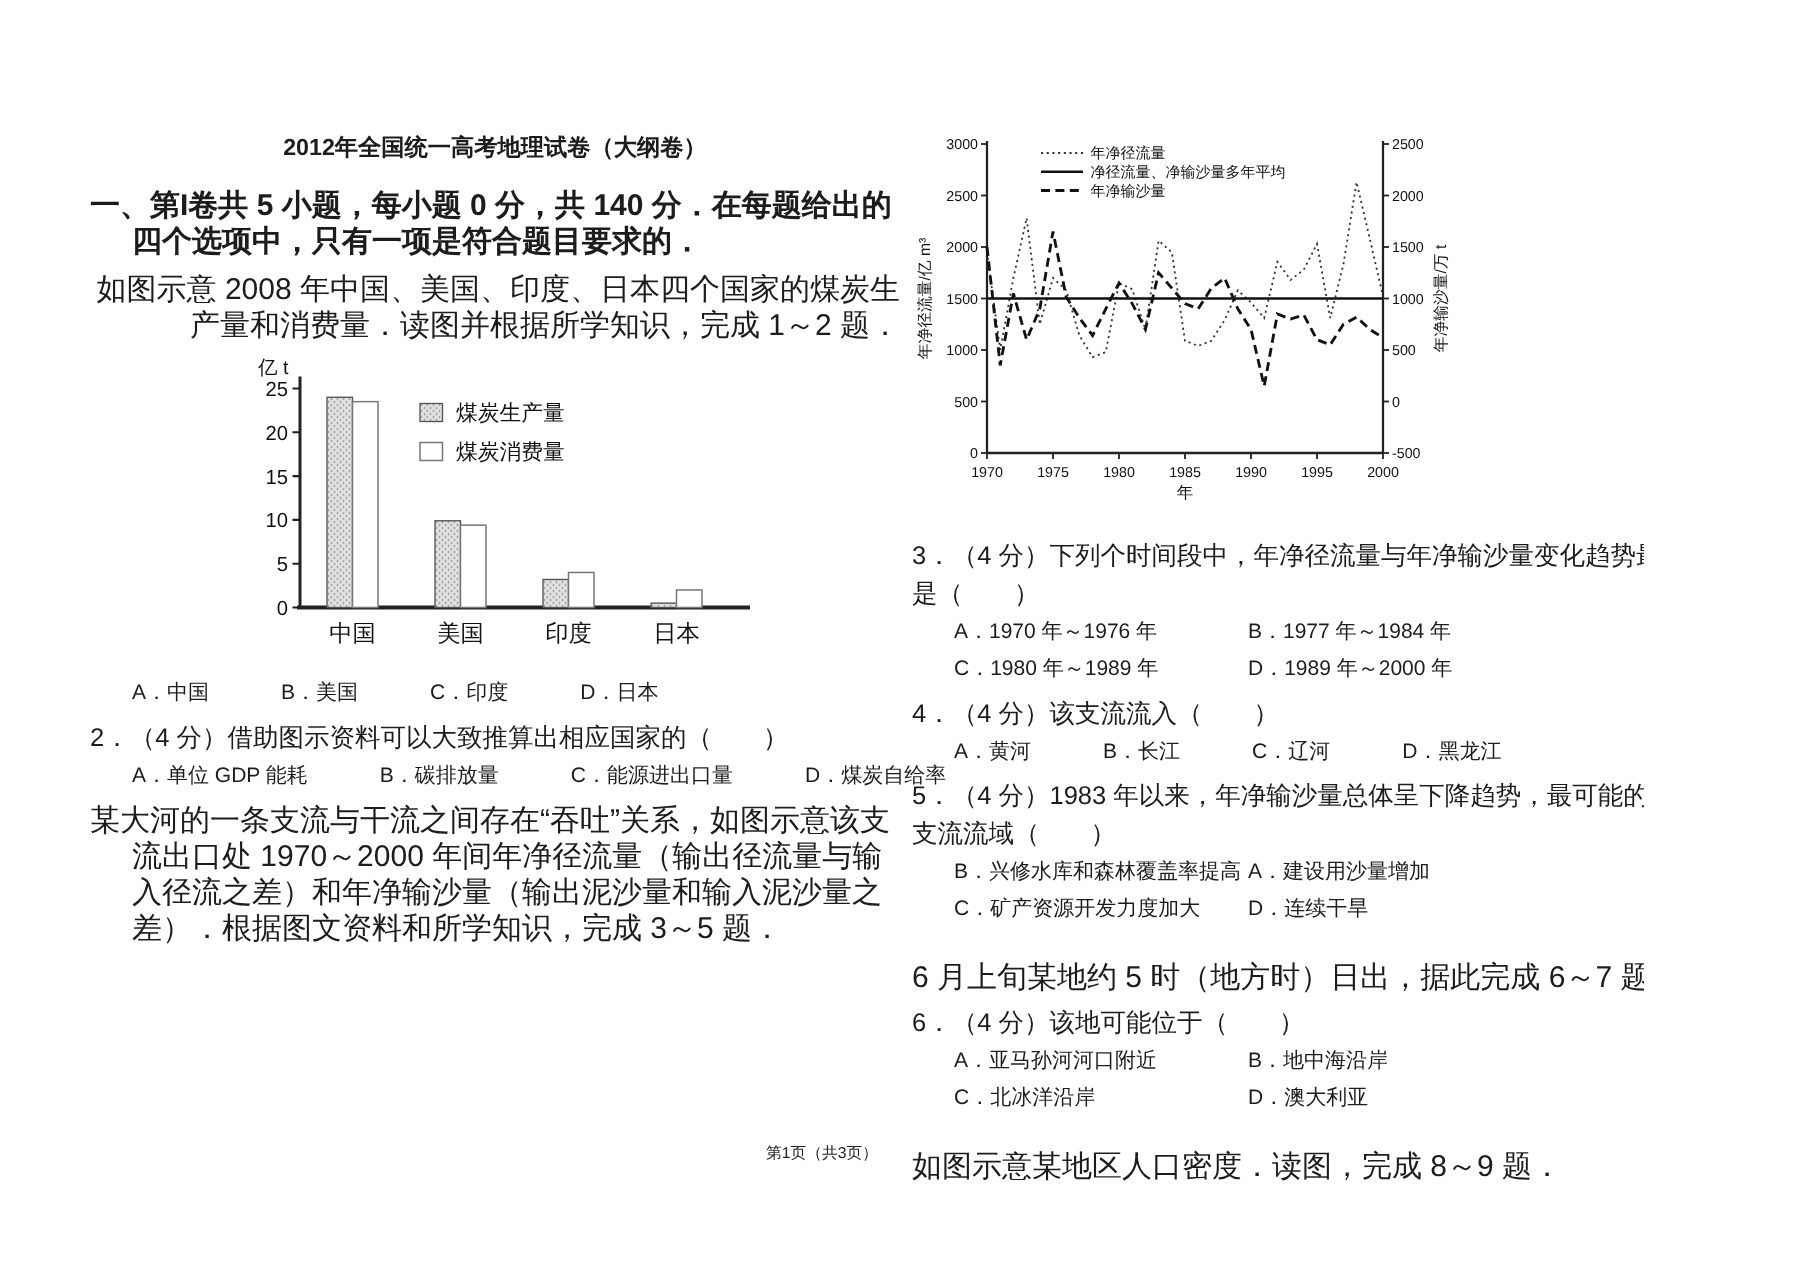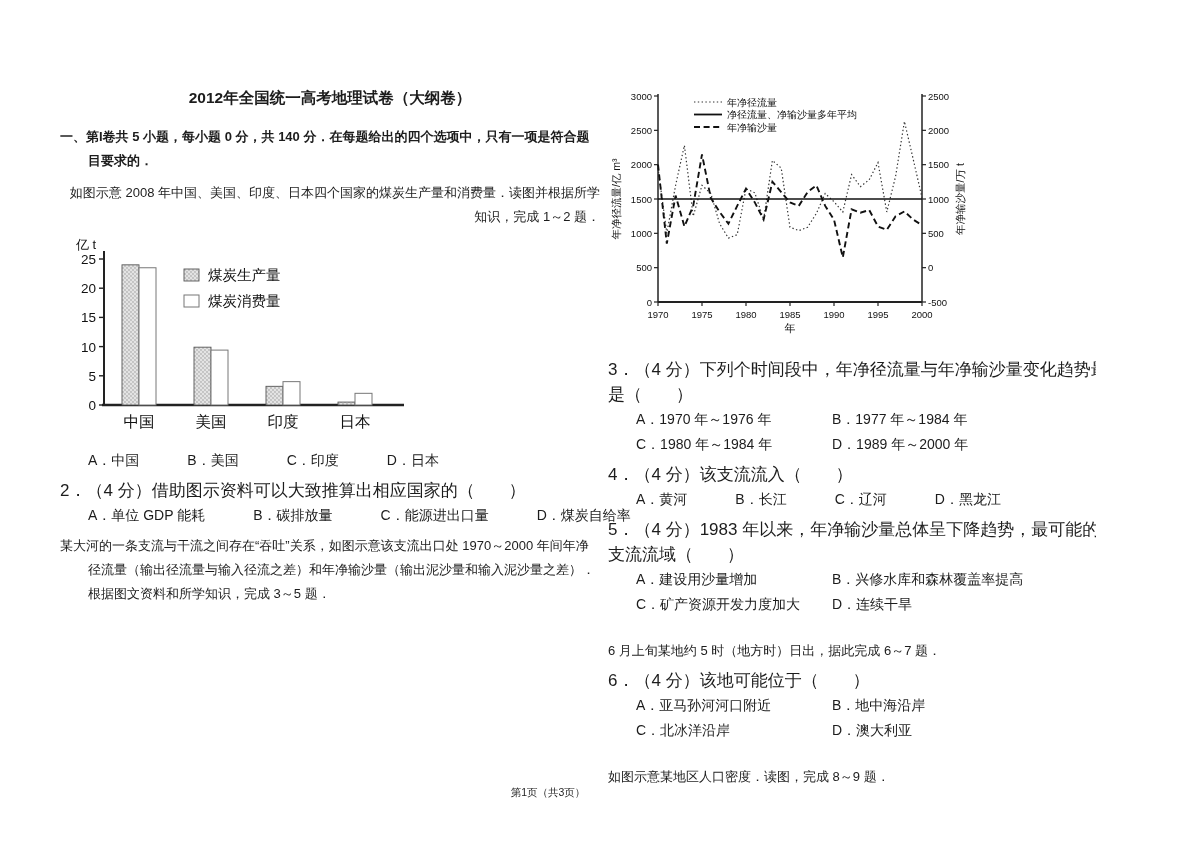--- a/index.html
+++ b/index.html
@@ -1,31 +1,31 @@
 <!DOCTYPE html>
 <html><head>
 <meta charset="utf-8">
 <style>
   html,body{margin:0;padding:0;background:#ffffff;}
   body{width:1200px;height:848px;font-family:"Liberation Sans","DejaVu Sans",sans-serif;color:#1c1c1c;}
   .page{position:relative;width:1096px;height:848px;background:#fff;overflow:hidden;}
   .col-left{position:absolute;left:60px;top:88px;width:540px;}
   .col-right{position:absolute;left:608px;top:80px;width:560px;}
   .doc-title{text-align:center;font-weight:bold;font-size:15.5px;margin:0 0 16px 0;}
-  .para{font-size:13px;line-height:24px;margin:0;}
+  .para{font-size:20px;line-height:24px;margin:0;}
   .hang{padding-left:28px;text-indent:-28px;}
   .bold{font-weight:bold;}
   .q{margin-top:5px;}
   .q-label{font-size:17px;line-height:25px;}
   .opts4{display:grid;grid-template-columns:repeat(4,max-content);column-gap:48px;padding-left:28px;font-size:14px;line-height:25px;}
   .opts2{display:grid;grid-template-columns:196px max-content;padding-left:28px;font-size:14px;line-height:25px;}
-  .chart-wrap-bar{margin:8px 0 2px 12px;}
+  .chart-wrap-bar{margin:8px 0 2px 12px;text-align:center;}
   .chart-wrap-line{margin:0 0 4px 0;}
   .spacer-md{height:22px;}
-  .footer{position:absolute;left:0;top:786px;width:100%;text-align:center;font-size:10.5px;color:#222;}
+  .footer{position:absolute;left:0;top:762px;width:100%;text-align:center;font-size:10.5px;color:#222;}
   svg text{font-family:"Liberation Sans","DejaVu Sans",sans-serif;}
 </style>
 </head>
 <body>
 
 <div class="page">
 
   <div class="col-left">
     <h1 class="doc-title">2012年全国统一高考地理试卷（大纲卷）</h1>
 
@@ -158,40 +158,40 @@
           <line x1="86" y1="47" x2="114" y2="47" stroke="#111" stroke-width="1.9" stroke-dasharray="6 3.6"></line>
           <text x="119" y="50.5" font-size="10" fill="#111">年净输沙量</text>
         </svg>
     </div>
 
     <div class="q">
       <div class="q-label">3．（4 分）下列个时间段中，年净径流量与年净输沙量变化趋势最接近的是（　　）</div>
       <div class="opts2">
           <span class="opt">A．1970 年～1976 年</span>
           <span class="opt">B．1977 年～1984 年</span>
-          <span class="opt">C．1980 年～1984 年</span>
+          <span class="opt">C．1980 年～1989 年</span>
           <span class="opt">D．1989 年～2000 年</span>
         </div>
     </div>
 
     <div class="q">
       <div class="q-label">4．（4 分）该支流流入（　　）</div>
       <div class="opts4">
           <span class="opt">A．黄河</span>
           <span class="opt">B．长江</span>
           <span class="opt">C．辽河</span>
           <span class="opt">D．黑龙江</span>
         </div>
     </div>
 
     <div class="q">
       <div class="q-label">5．（4 分）1983 年以来，年净输沙量总体呈下降趋势，最可能的原因是该支流流域（　　）</div>
       <div class="opts2">
+          <span class="opt">B．兴修水库和森林覆盖率提高</span>
           <span class="opt">A．建设用沙量增加</span>
-          <span class="opt">B．兴修水库和森林覆盖率提高</span>
           <span class="opt">C．矿产资源开发力度加大</span>
           <span class="opt">D．连续干旱</span>
         </div>
     </div>
 
     <div class="spacer-md"></div>
     <p class="para">6 月上旬某地约 5 时（地方时）日出，据此完成 6～7 题．</p>
 
     <div class="q">
       <div class="q-label">6．（4 分）该地可能位于（　　）</div>

